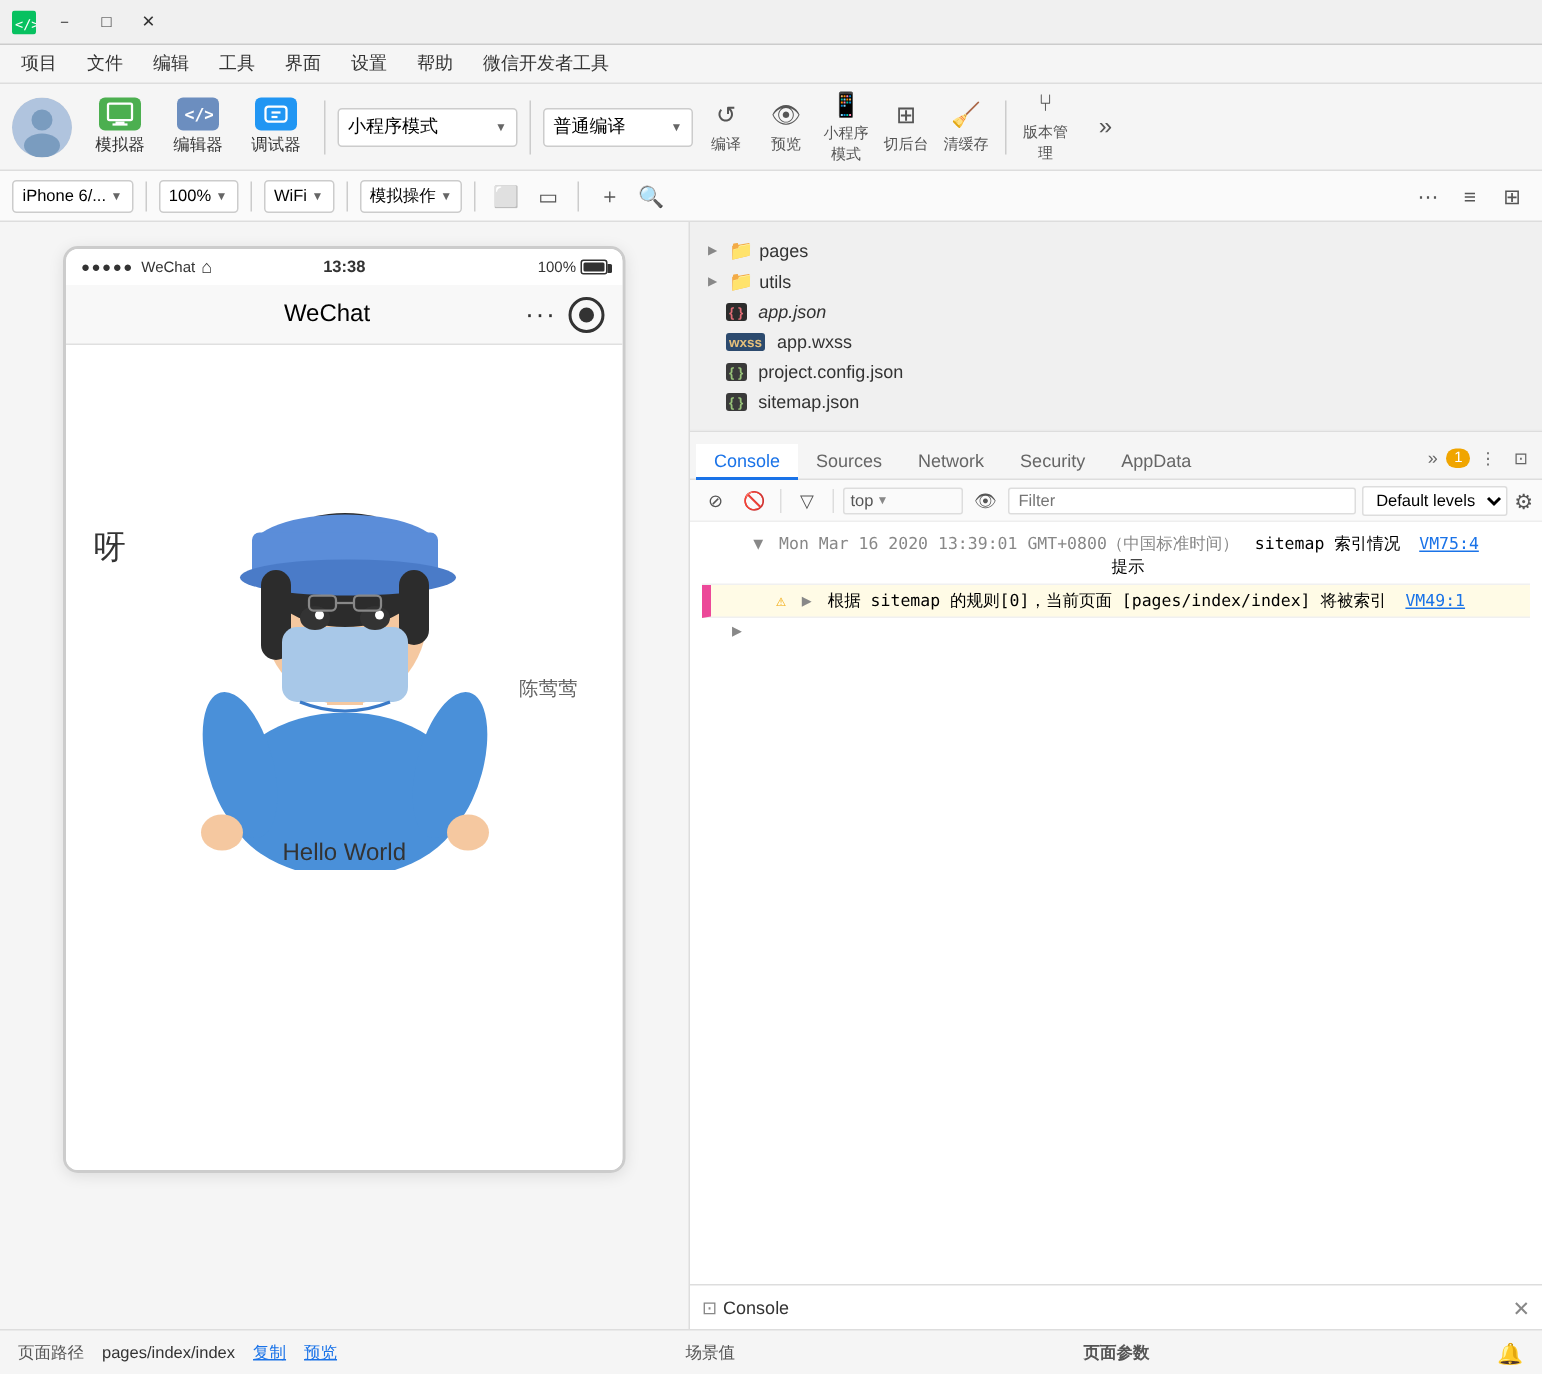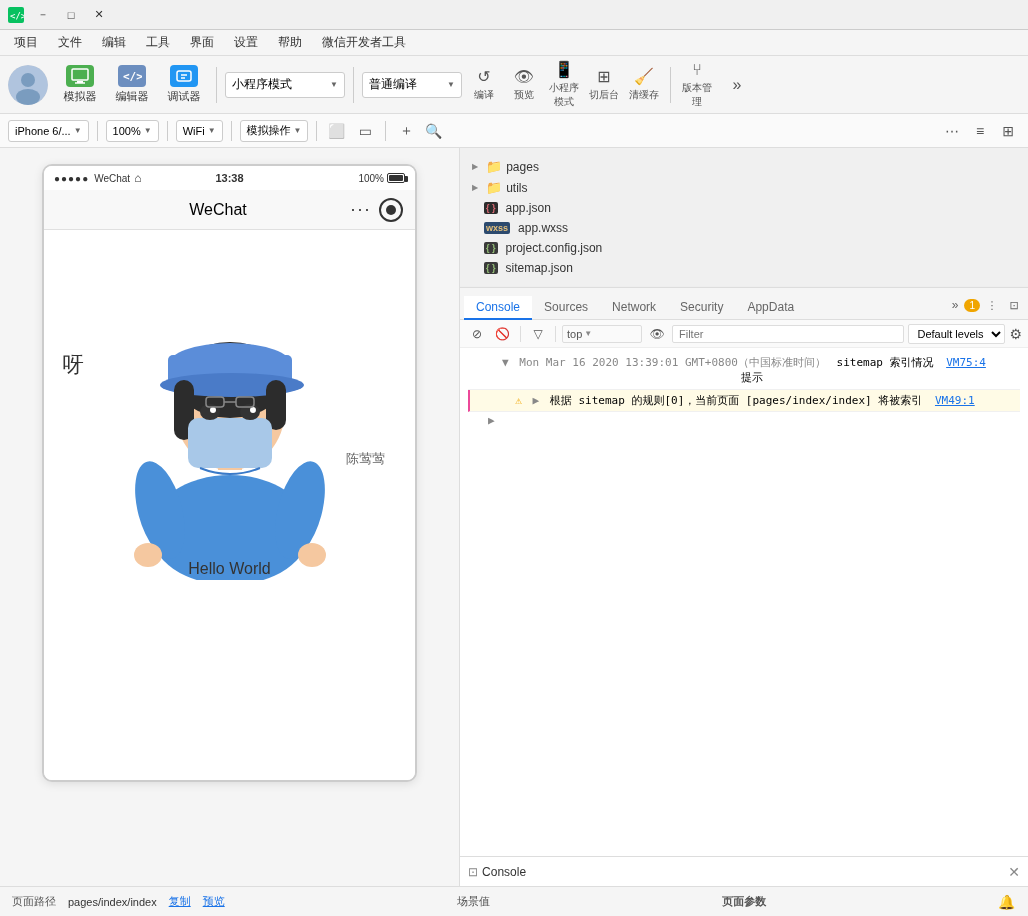--- a/index.html
+++ b/index.html
@@ -269,21 +269,21 @@
       font-size: 11px;
       font-family: Consolas, monospace;
       background: white;
     }
     .console-entry {
       padding: 3px 4px;
       border-bottom: 1px solid #f0f0f0;
       line-height: 1.4;
       text-align: center;
     }
-    .console-entry.warning { background: #fffbe6; border-left: 2px solid #ec4899; }
+    .console-entry.warning { background: #fffbe6; border-left: 6px solid #ec4899; }
     .console-entry.info { background: white; }
     .console-timestamp { color: #888; margin-right: 4px; }
     .console-arrow { color: #888; margin-right: 4px; }
     .console-link { color: #1a73e8; text-decoration: underline; cursor: pointer; margin-left: 6px; }
     .console-warn-icon { color: #f0a500; margin-right: 4px; }
     .console-expand { color: #888; margin-right: 4px; cursor: pointer; }
 
     .console-entry-sub {
       padding: 2px 20px;
       color: #555;
@@ -572,21 +572,21 @@
 
       <div class="tree-item">
         <span class="tree-arrow">▶</span>
         <span class="tree-icon folder">📁</span>
         <span>utils</span>
       </div>
 
 
       <div class="tree-item" style="padding-left:24px;">
         <span class="tree-icon json">{ }</span>
-        <span style="margin-left:4px;">app.json</span>
+        <span style="margin-left:4px;font-style:italic;">app.json</span>
       </div>
 
       <div class="tree-item" style="padding-left:24px;">
         <span class="tree-icon wxss">wxss</span>
         <span style="margin-left:4px;">app.wxss</span>
       </div>
 
       <div class="tree-item" style="padding-left:24px;">
         <span class="tree-icon config">{ }</span>
         <span style="margin-left:4px;">project.config.json</span>

